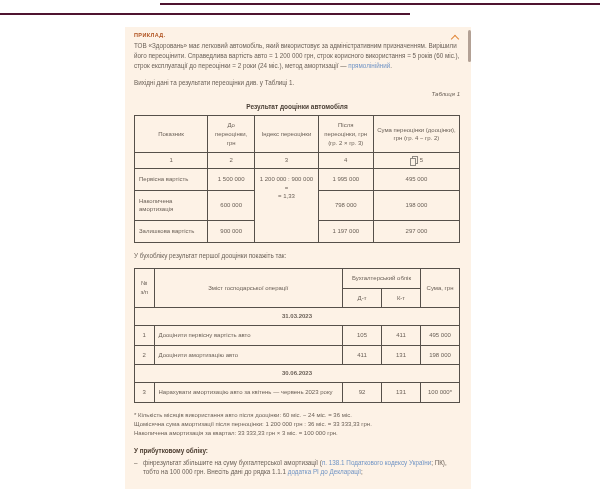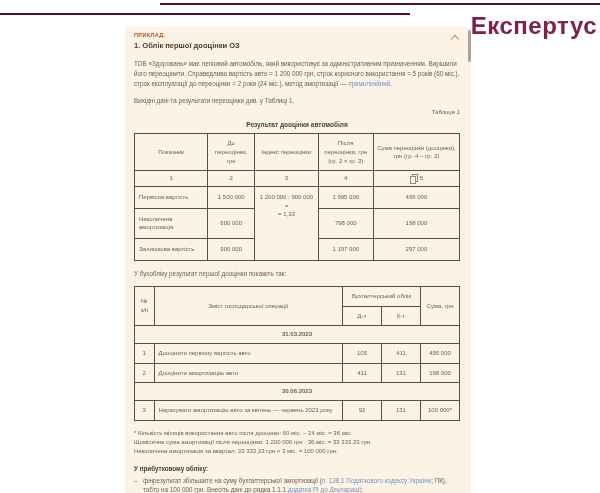--- a/index.html
+++ b/index.html
@@ -46,31 +46,29 @@
   .bullet .dash { width:9px; flex:0 0 9px; }
   .bullet .btxt { flex:1; }
 </style>
 </head>
 <body>
 
 <div class="rule rule1"></div>
 <div class="rule rule2"></div>
 
 <div class="logo">
-  <div class="l1">Експертус</div>
 </div>
 
 <div class="panel">
   <div class="chevron-wrap">
     <span class="chevron-up"></span>
   </div>
   <div class="scroll-thumb"></div>
 
   <div class="kicker">ПРИКЛАД.</div>
-  <div class="doc-title">1. Облік першої дооцінки ОЗ</div>
 
   <div class="para"><span>ТОВ «Здоровань» має легковий автомобіль, який використовує за адміністративним призначенням. Вирішили його переоцінити. Справедлива вартість авто = 1 200 000 грн, строк корисного використання = 5 років (60 міс.), строк експлуатації до переоцінки = 2 роки (24 міс.), метод амортизації — </span><span class="tlink">прямолінійний</span><span>.</span></div>
   <div class="para tight">Вихідні дані та результати переоцінки див. у Таблиці 1.</div>
   <div class="tbl-caption">Таблиця 1</div>
 
   <div class="tbl-title">Результат дооцінки автомобіля</div>
   <table>
     <colgroup>
         <col style="width:22.5%">
         <col style="width:14.5%">

